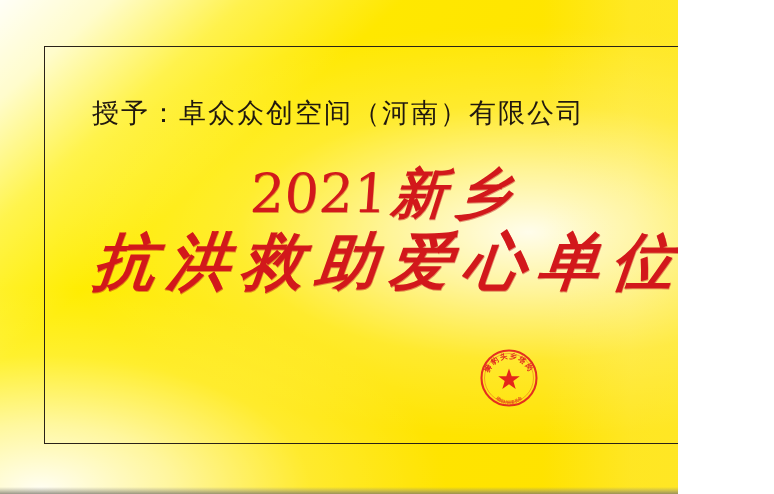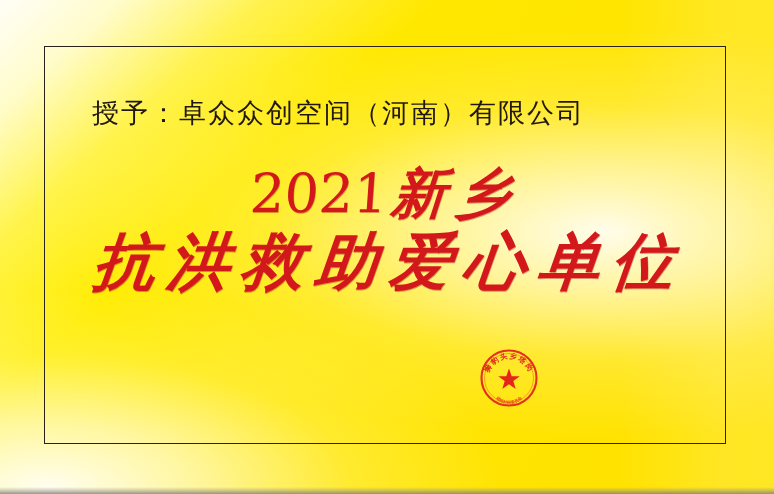--- a/index.html
+++ b/index.html
@@ -2,21 +2,21 @@
 <html><head>
 <meta charset="utf-8">
 <style>
   html, body {
     margin: 0;
     padding: 0;
     background: #ffffff;
   }
   #plaque {
     position: relative;
-    width: 774px;
+    width: 678px;
     height: 494px;
     overflow: hidden;
     font-family: "DejaVu Sans", sans-serif;
     
     background-color: #86efac;
   }
   
   .bg-layer {
     position: absolute;
     inset: 0;

